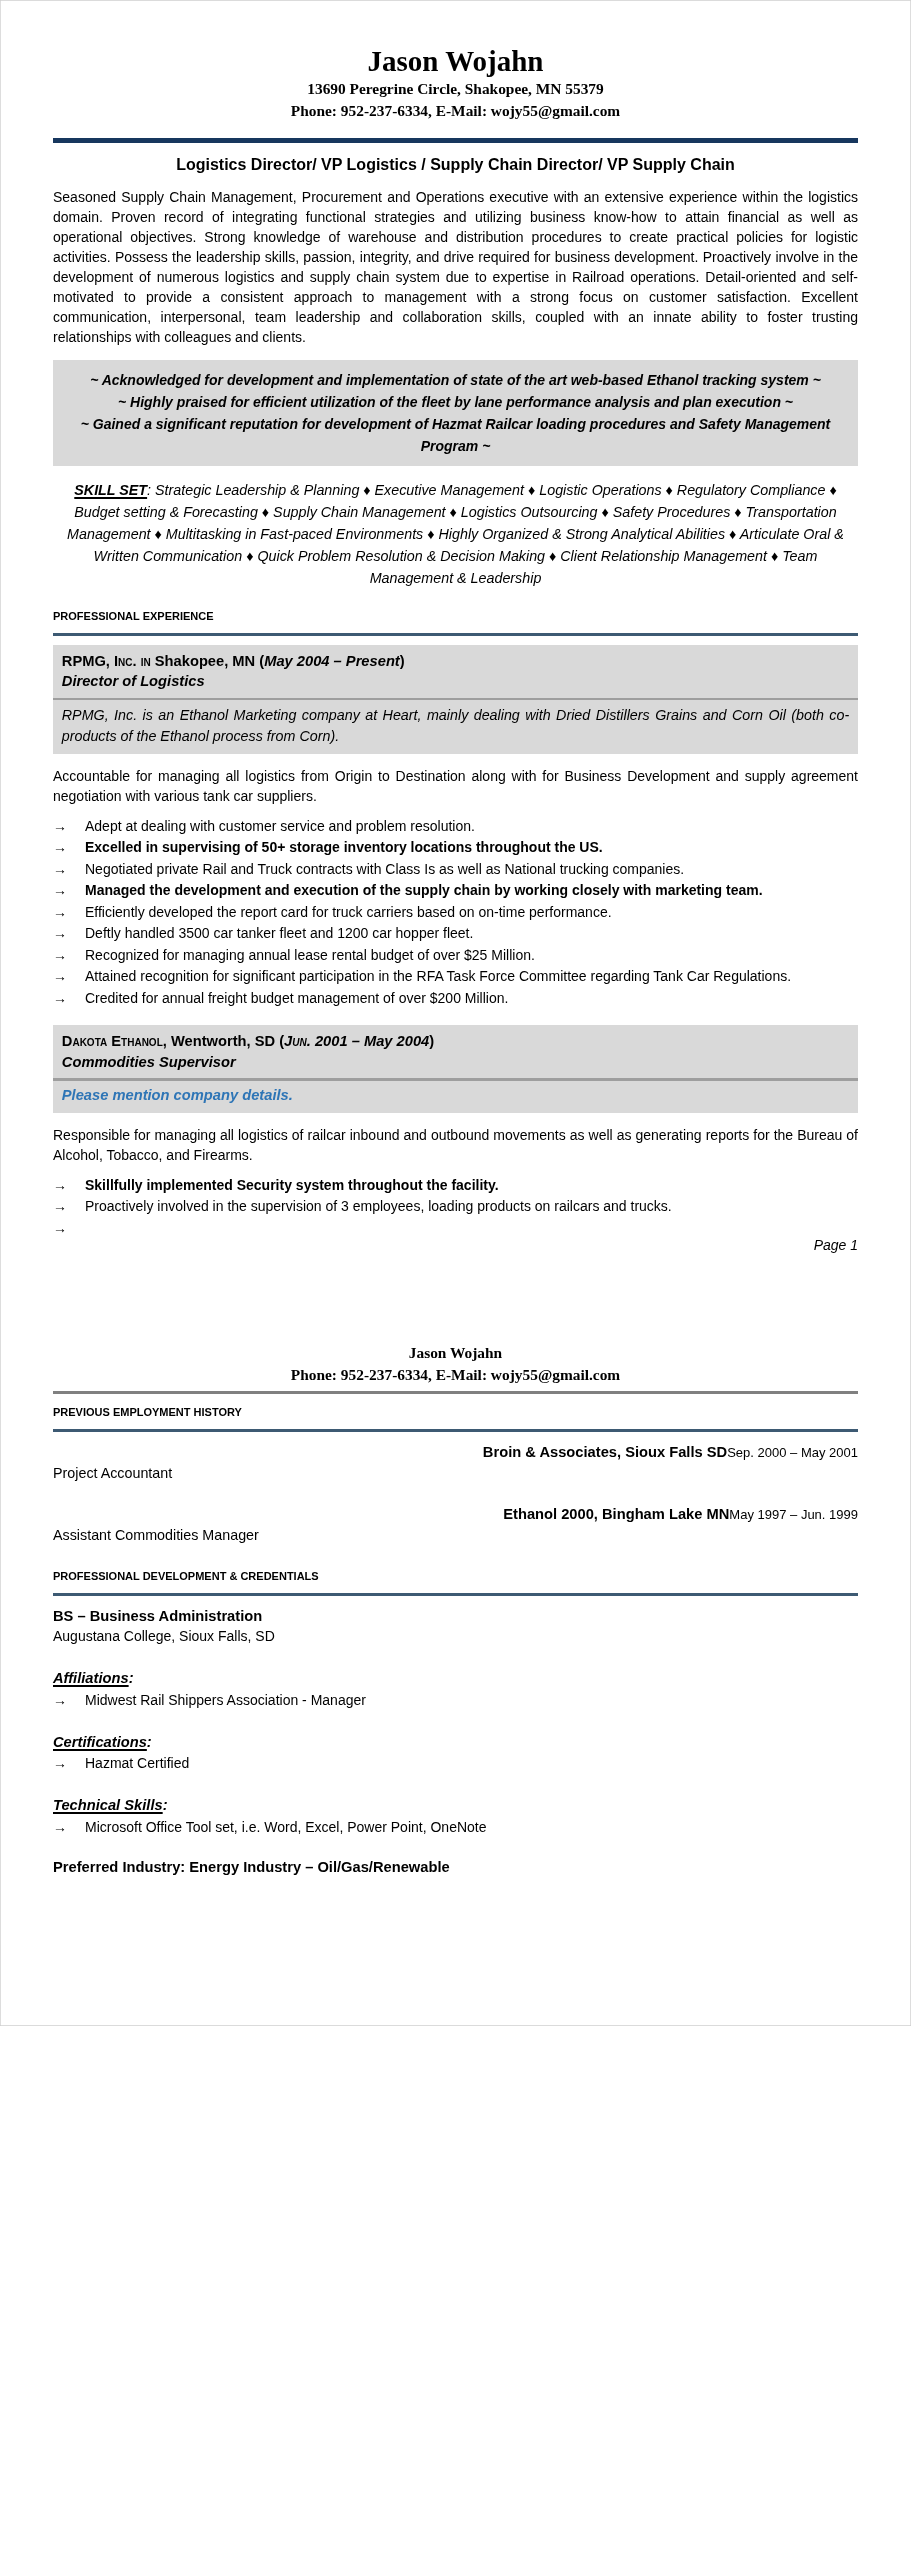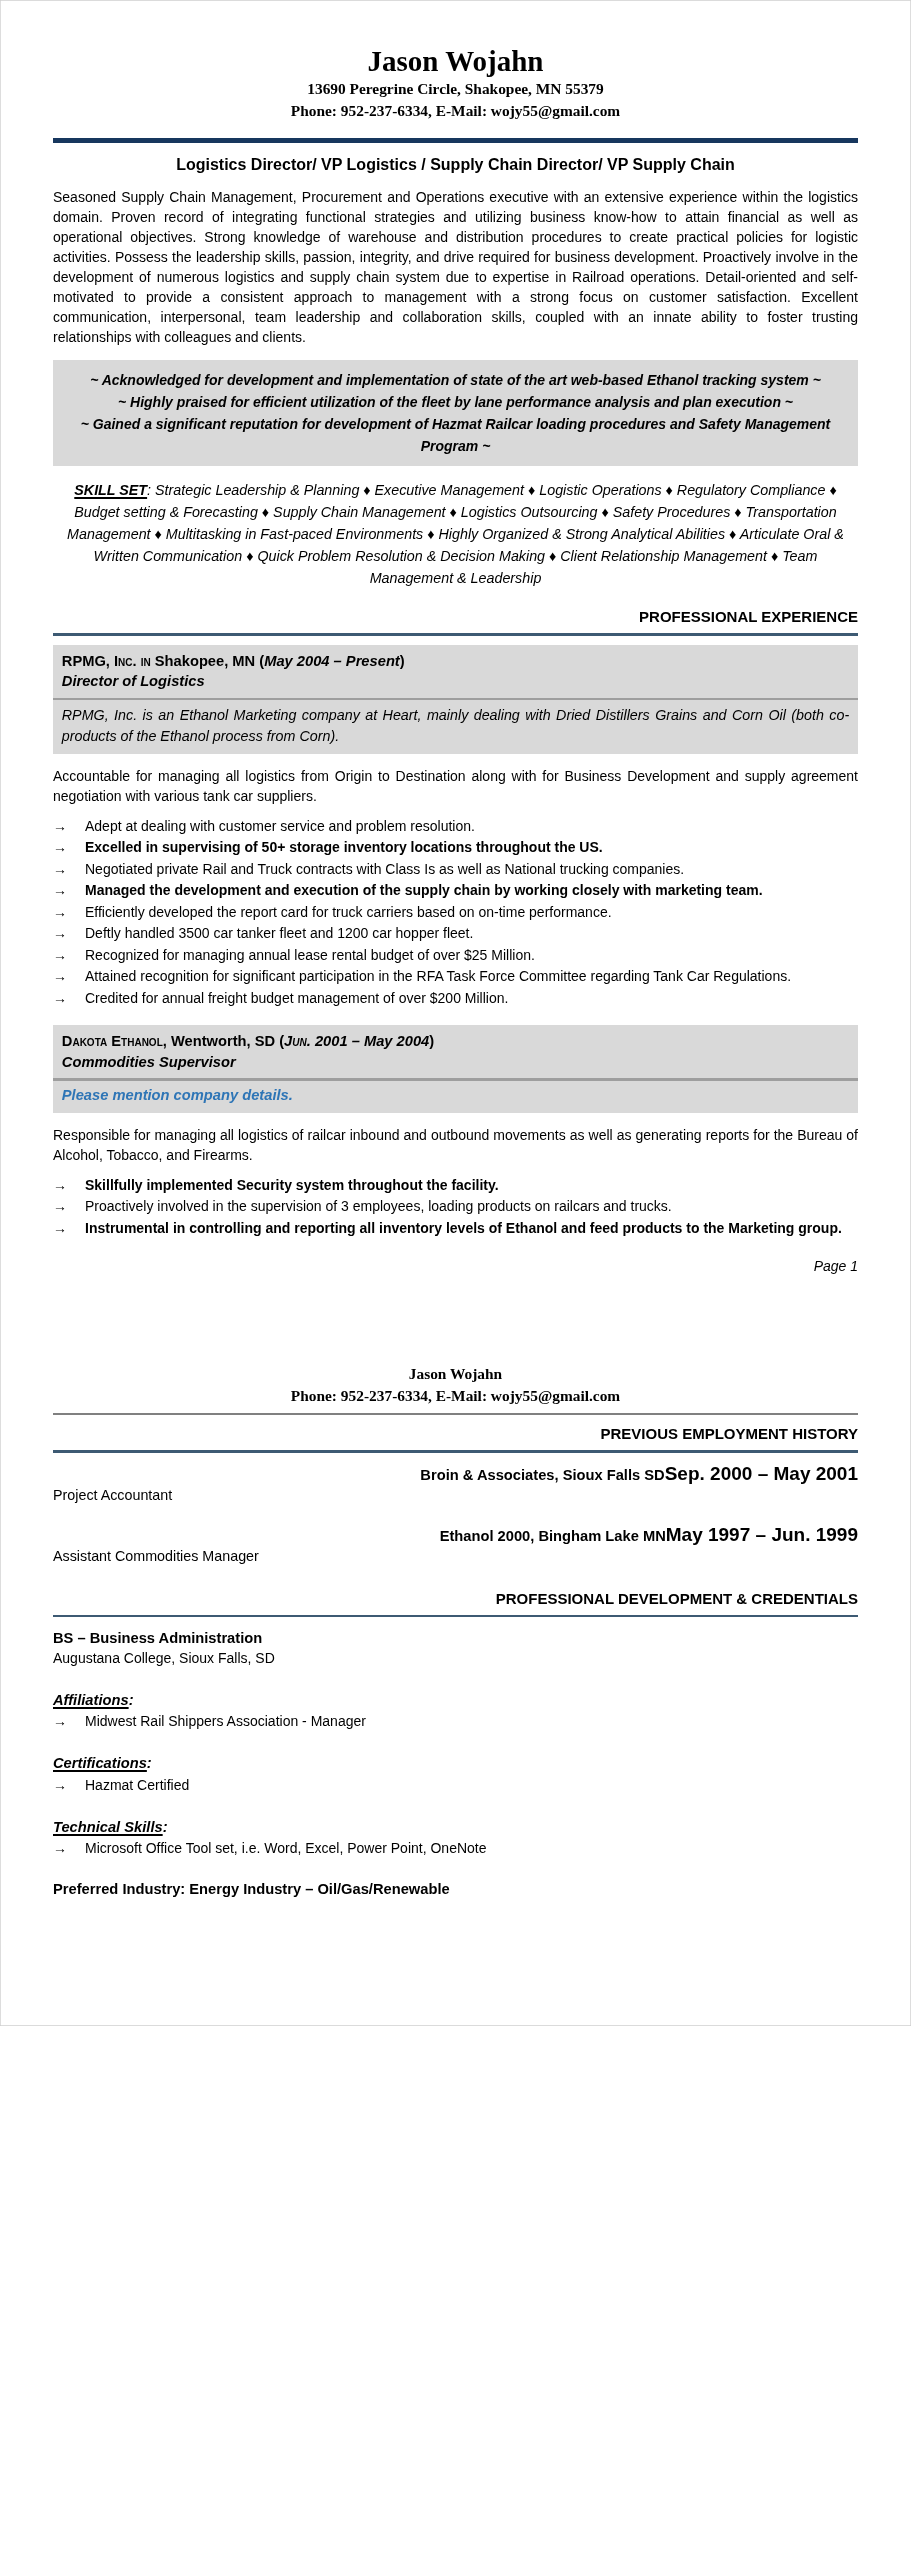--- a/index.html
+++ b/index.html
@@ -73,23 +73,23 @@
   .skills-label {
     font-weight: bold;
     text-decoration: underline;
     text-decoration-thickness: 1.5px;
     text-underline-offset: 2.2px;
   }
 
   
   .section-heading {
     margin-top: 19px;
-    text-align: right;
-    font-weight: bold;
-    font-size: 15px;
+    text-align: left;
+    font-weight: bold;
+    font-size: 11px;
     line-height: 17.6px;
   }
   .rule-slate { height: 2.9px; background: #3D5A73; margin-top: 7.3px; }
   .rule-gray  { height: 2.2px; background: #808080; margin-top: 5.9px; }
 
   
   .job-box { margin-top: 8.8px; background: #D9D9D9; padding: 5.9px 8.8px 0 8.8px; }
   .job-head-line { font-size: 14.7px; line-height: 20.6px; font-weight: bold; }
   .sc { font-variant: small-caps; }
   .job-dates { font-style: italic; font-weight: bold; }
@@ -148,21 +148,21 @@
 
   
   .p2-header { margin-top: 87px; text-align: center; }
   .prev-job-row {
     display: flex;
     justify-content: flex-end;
     align-items: baseline;
     margin-top: 10.3px;
   }
   .prev-company { font-weight: bold; font-size: 14.7px; line-height: 20px; }
-  .prev-dates   { font-weight: bold; font-size: 19px; line-height: 20px; }
+  .prev-dates   { font-weight: normal; font-size: 13px; line-height: 20px; }
   .prev-role    { font-size: 14.3px; line-height: 20px; }
   .row-gap { margin-top: 20.6px; margin-left: 32px; }
 
   .edu-degree { margin-top: 10.3px; font-weight: bold; font-size: 14.7px; line-height: 20px; }
   .edu-school { font-size: 14px; line-height: 20px; }
 
   .ul-label-line { margin-top: 22px; font-size: 14.7px; line-height: 20px; }
   .ul-label {
     font-weight: bold;
     font-style: italic;
@@ -230,21 +230,21 @@
       <div class="job-box">
         <div class="job-head-line"><span class="sc">Dakota Ethanol,</span> <span>Wentworth, SD</span> <span class="paren">(</span><span class="job-dates sc">Jun.</span> <span class="job-dates">2001 – May 2004</span><span class="paren">)</span></div>
         <div class="job-role">Commodities Supervisor</div>
         <div class="job-divider"></div>
         <div class="job-note">Please mention company details.</div>
       </div>
       <p class="job-intro">Responsible for managing all logistics of railcar inbound and outbound movements as well as generating reports for the Bureau of Alcohol, Tobacco, and Firearms.</p>
       <ul class="bullets">
         <li><span class="arr">→</span><span class="b-bold">Skillfully implemented Security system throughout the facility.</span></li>
         <li><span class="arr">→</span><span>Proactively involved in the supervision of 3 employees, loading products on railcars and trucks.</span></li>
-        <li><span class="arr">→</span><span class="b-bold">Instrumental in controlling and reporting all inventory levels of Ethanol and feed products to the Marketing group.</span></li>
+        <li><span class="arr">→</span></li>
       </ul>
     </section>
 
     <div class="page-footer footer-p1">Page 1</div>
 
     <div class="p2-header">
       <div class="serif-sub">Jason Wojahn</div>
       <div class="serif-sub">Phone: 952-237-6334, E-Mail: wojy55@gmail.com</div>
     </div>
     <div class="rule-gray"></div>

